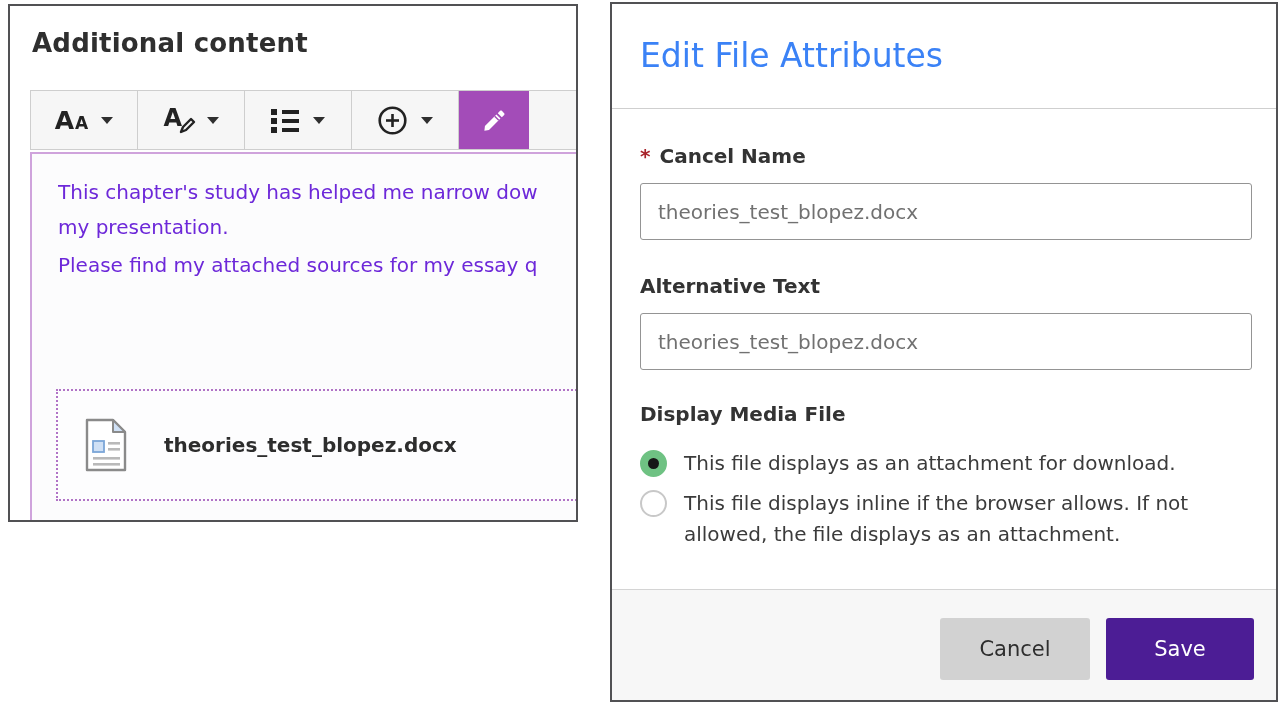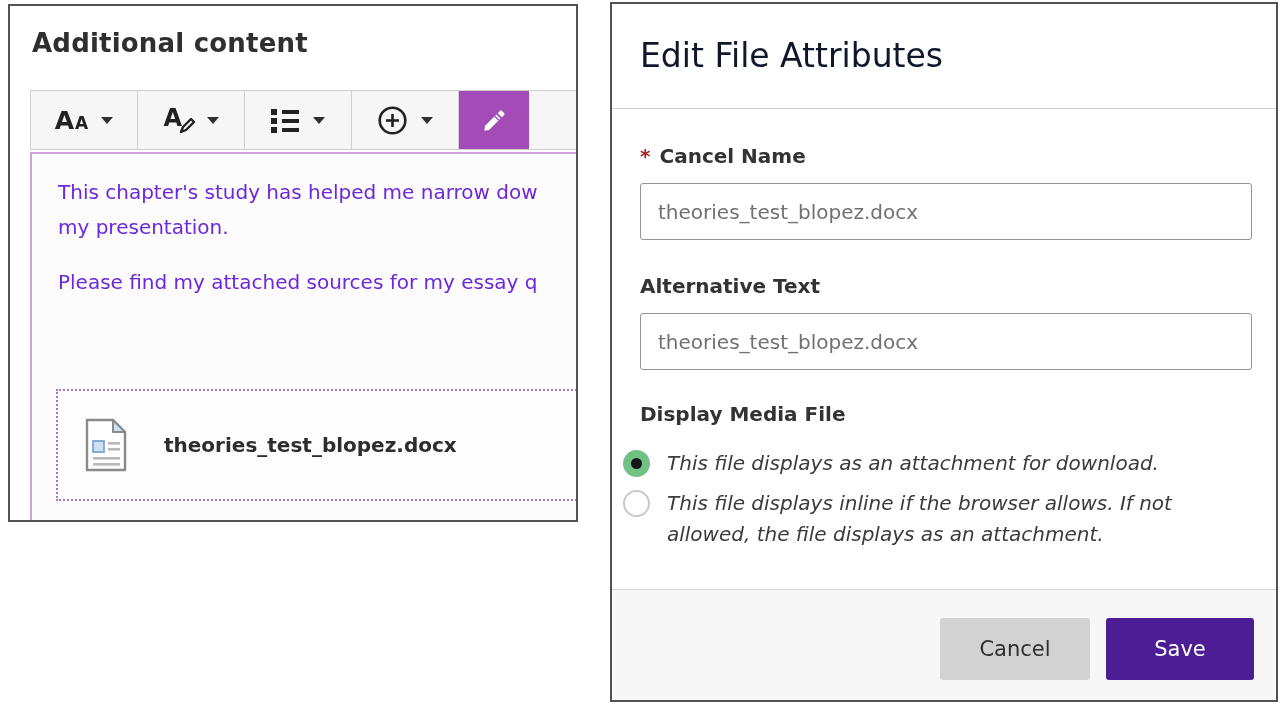--- a/index.html
+++ b/index.html
@@ -40,55 +40,55 @@
   .icon-apen svg { position:absolute; right:-3px; bottom:0px; }
 
   
   .editor {
     position:absolute; left:20px; top:146px; right:0; bottom:0;
     border:2px solid #cfa3dc; border-right:none; border-bottom:none;
     background:#fcfcfd;
   }
   .editor-text { padding:21px 0 0 26px; font-size:20px; line-height:35px; color:#6d28d9; }
   .ed-line { white-space:nowrap; overflow:hidden; }
-  .ed-para2 { margin-top:20px; }
+  .ed-para2 { margin-top:3px; }
   .attachment {
     position:absolute; left:24px; top:235px; right:-8px; height:112px;
     border:2px dotted #b173c6; background:#fdfdfe;
     display:flex; align-items:center; cursor:pointer;
   }
   .attach-icon { margin-left:26px; flex:0 0 auto; }
   .attach-name { margin-left:36px; font-size:20px; font-weight:700; color:#2d2d2d; }
 
   
   .dialog {
     position:absolute; left:610px; top:2px; width:668px; height:700px;
     border:2px solid #515154; background:#ffffff; overflow:hidden;
   }
   .dlg-title {
     position:absolute; left:28px; top:32px;
-    font-size:33px; font-weight:400; color:#0f172a;
+    font-size:33px; font-weight:400; color:#3b82f6;
   }
   .dlg-header-divider { position:absolute; left:0; right:0; top:104px; height:1px; background:#cfcfcf; }
 
   .field-label { position:absolute; left:28px; font-size:20px; font-weight:700; color:#333; }
   .req-star { color:#a8242b; margin-right:9px; }
   .dlg-input {
     position:absolute; left:28px; right:24px; height:57px;
     border:1px solid #949494; border-radius:3px; background:#fff;
     font-family:"DejaVu Sans","Liberation Sans",sans-serif;
     font-size:20px; color:#717171; padding:0 17px; outline:none;
   }
   .lbl-display-name { top:140px; }
   .inp-display-name { top:179px; }
   .lbl-alt-text { top:270px; }
   .inp-alt-text { top:309px; }
   .lbl-display-media { top:398px; }
 
-  .radio-group { position:absolute; left:11px; top:444px; right:24px;font-style:italic; }
+  .radio-group { position:absolute; left:28px; top:444px; right:24px; }
   .radio-row { display:flex; align-items:flex-start; margin-bottom:9px; cursor:pointer; }
   .radio-circle {
     flex:0 0 auto; width:27px; height:27px; border-radius:50%; margin-top:2px;
     background:#ffffff; border:2px solid #c8c8c8; position:relative;
   }
   .radio-row.selected .radio-circle { background:#6fc283; border-color:#6fc283; }
   .radio-row.selected .radio-circle::after {
     content:""; position:absolute; left:50%; top:50%; width:11px; height:11px;
     margin:-5.5px 0 0 -5.5px; border-radius:50%; background:#161616;
   }

